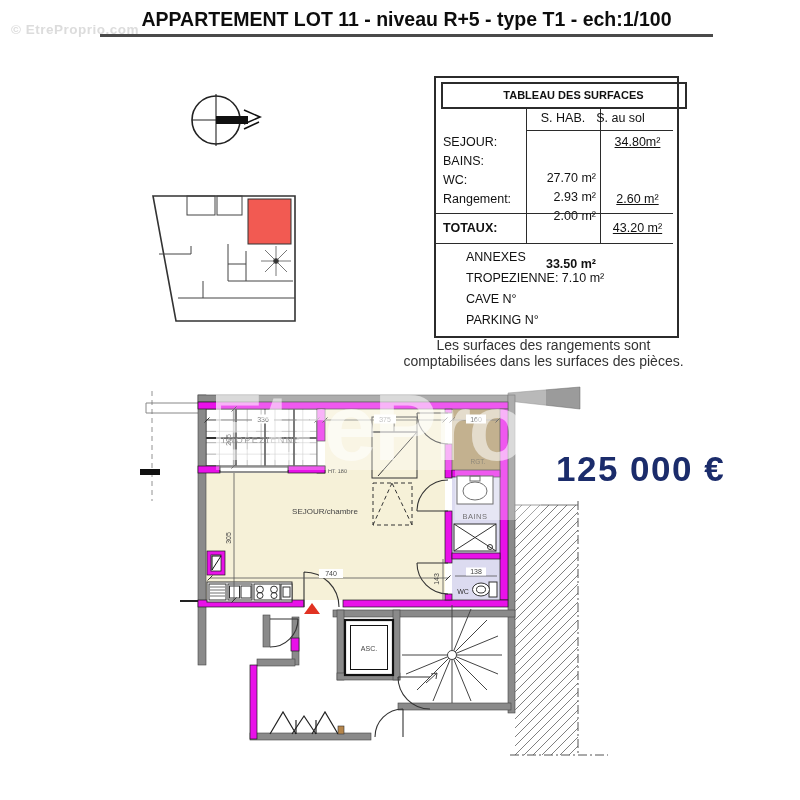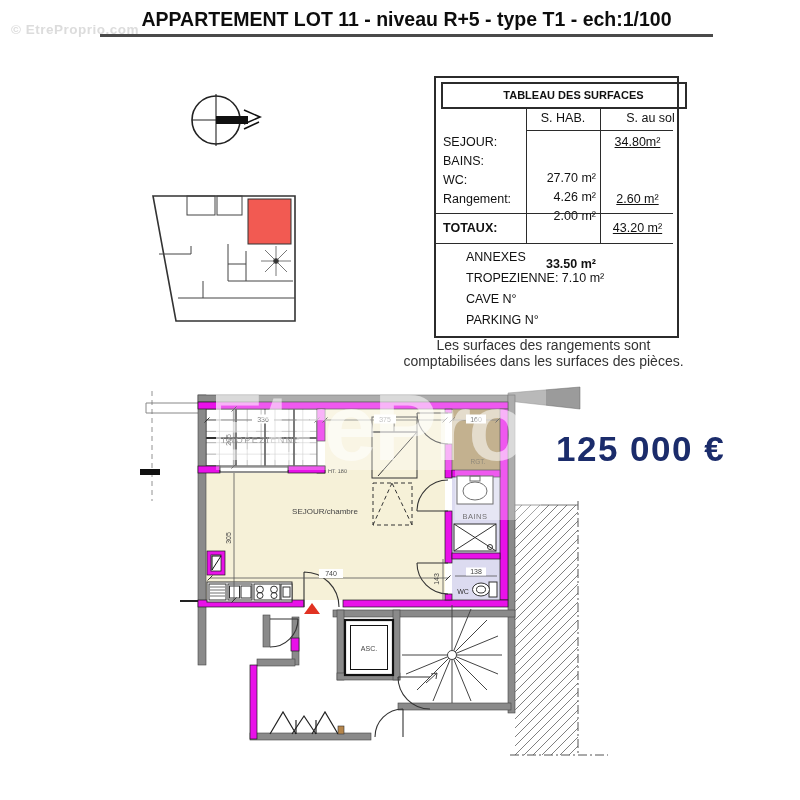--- a/index.html
+++ b/index.html
@@ -12,21 +12,21 @@
   
   .stable{left:434px;top:76px;width:241px;height:258px;border:2px solid #2b2b2b;background:#fff;font-size:12.5px;}
   .stable .t-title{position:absolute;left:5px;top:4px;width:223px;height:23px;border:2px solid #2b2b2b;
                    font-weight:bold;font-size:11px;text-align:center;line-height:23px;padding-left:19px;}
   .vd{position:absolute;top:30px;height:136px;border-left:1.5px solid #2b2b2b;width:0;}
   .vd1{left:90px;} .vd2{left:164px;}
   .hdr-line{position:absolute;left:90px;top:52px;width:147px;border-top:1.5px solid #2b2b2b;height:0;}
   .hline{position:absolute;left:0;width:237px;border-top:1.5px solid #2b2b2b;height:0;}
   .h1{top:135px;} .h2{top:165px;}
   .ch{position:absolute;top:33px;text-align:center;}
-  .ch1{left:90px;width:74px;} .ch2{left:178px;width:73px;}
+  .ch1{left:90px;width:74px;} .ch2{left:148px;width:73px;}
   .trow .rl{position:absolute;left:7px;}
   .trow .rh{position:absolute;left:88px;width:72px;text-align:right;margin-top:36px;}
   .trow .rs{position:absolute;left:166px;width:71px;text-align:center;text-decoration:underline;}
   .r0{top:57px;} .r1{top:76px;} .r2{top:95px;} .r3{top:114px;}
   .rtot{top:143px;}
   .rtot .rl,.rtot .rh{font-weight:bold;}
   .anx{position:absolute;left:30px;}
   .a0{top:172px;} .a1{top:193px;} .a2{top:214px;} .a3{top:235px;}
   .footnote{left:397px;top:337px;width:293px;font-size:14px;color:#333;text-align:center;}
   
@@ -85,21 +85,21 @@
     <div class="ch ch1">S. HAB.</div>
     <div class="ch ch2">S. au sol</div>
 
     <div class="trow">
       <span class="rl r0">SEJOUR:</span>
       <span class="rh r0">27.70 m²</span>
       <span class="rs r0">34.80m²</span>
     </div>
     <div class="trow">
       <span class="rl r1">BAINS:</span>
-      <span class="rh r1">4.26 m²</span>
+      <span class="rh r1">2.93 m²</span>
       <span class="rs r1"></span>
     </div>
     <div class="trow">
       <span class="rl r2">WC:</span>
       <span class="rh r2">2.00 m²</span>
       <span class="rs r2"></span>
     </div>
     <div class="trow">
       <span class="rl r3">Rangement:</span>
       <span class="rh r3"></span>
@@ -314,15 +314,15 @@
       <text x="323" y="211" font-size="7" fill="#333">WC</text>
       <text x="229" y="268" font-size="7" fill="#444">ASC.</text>
     </g>
   </svg>
 
   <div class="abs wm-band">
     <span>EtreProprio</span>
   </div>
   <div class="abs wm-tail"></div>
 
-  <div class="abs price" style="color: rgb(27, 44, 107);">125 000 €</div>
+  <div class="abs price" style="color: rgb(27, 44, 107); margin-top: 20px;">125 000 €</div>
 
 </div>
 
 </body></html>

